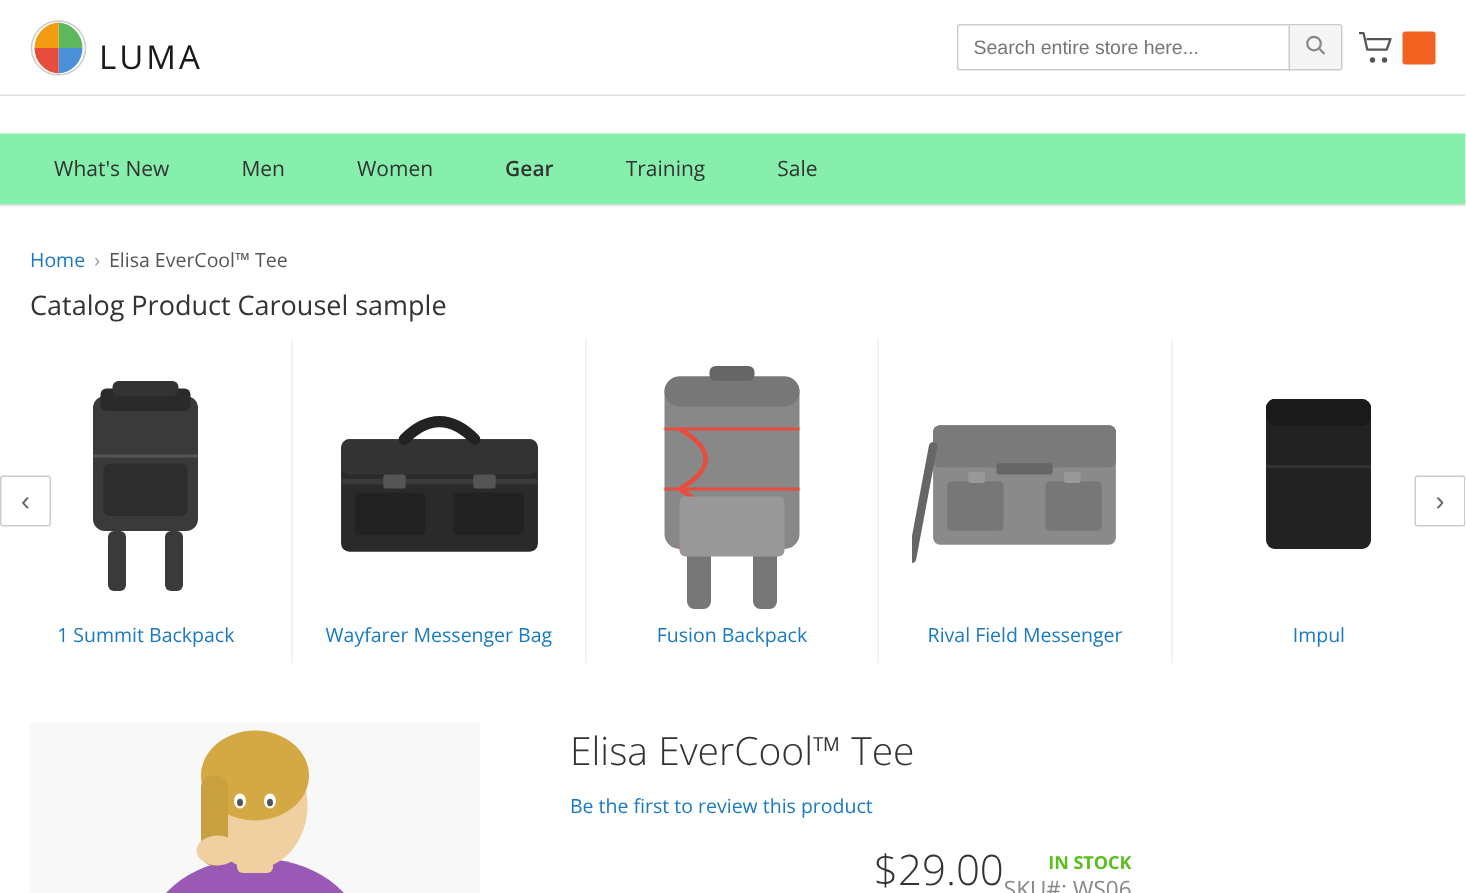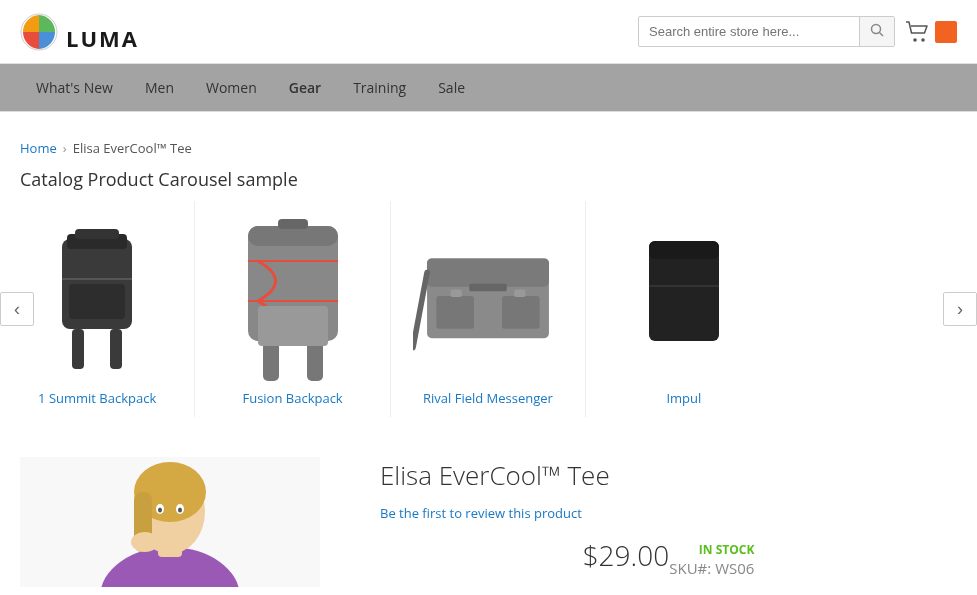--- a/index.html
+++ b/index.html
@@ -18,21 +18,21 @@
       display: flex;
       align-items: center;
       gap: 8px;
     }
     .logo-icon {
       width: 38px;
       height: 38px;
     }
     .logo-text {
       font-size: 22px;
-      font-weight: 700;
+      font-weight: 400;
       color: #1a1a1a;
       letter-spacing: 2px;
       text-transform: uppercase;
       margin-top: 13px;
     }
     .header-right {
       display: flex;
       align-items: center;
       gap: 10px;
     }
@@ -73,26 +73,27 @@
       height: 22px;
       display: flex;
       align-items: center;
       justify-content: center;
       font-size: 12px;
       font-weight: bold;
     }
 
     
     .nav-bar {
-      background: #a3a3a3;
+      background: #86efac;
       padding: 0 20px;
       display: flex;
       align-items: center;
-      gap: 0;
+      gap: 16px;
       border-bottom: 1px solid #ddd;
+      margin-top: 25px;
     }
     .nav-item {
       padding: 14px 16px;
       font-size: 14px;
       color: #333;
       cursor: pointer;
       text-decoration: none;
       display: block;
     }
 
@@ -313,20 +314,40 @@
             <rect x="73" y="110" width="12" height="40" rx="4" fill="#3a3a3a"></rect>
 
             <line x1="25" y1="60" x2="95" y2="60" stroke="#555" stroke-width="2"></line>
 
             <rect x="32" y="65" width="56" height="35" rx="4" fill="#2d2d2d"></rect>
           </svg>
         </div>
         <div class="carousel-item-name">1 Summit Backpack</div>
       </div>
 
+      <div class="carousel-item">
+        <div class="carousel-item-img">
+          <svg width="160" height="120" viewBox="0 0 160 120">
+
+            <rect x="10" y="30" width="140" height="80" rx="6" fill="#2a2a2a"></rect>
+            <rect x="10" y="30" width="140" height="25" rx="6" fill="#333"></rect>
+
+            <path d="M55 30 Q80 5 105 30" stroke="#222" stroke-width="8" fill="none" stroke-linecap="round"></path>
+
+            <line x1="10" y1="60" x2="150" y2="60" stroke="#3a3a3a" stroke-width="4"></line>
+
+            <rect x="40" y="55" width="16" height="10" rx="2" fill="#555"></rect>
+            <rect x="104" y="55" width="16" height="10" rx="2" fill="#555"></rect>
+
+            <rect x="20" y="68" width="50" height="30" rx="3" fill="#222"></rect>
+            <rect x="90" y="68" width="50" height="30" rx="3" fill="#222"></rect>
+          </svg>
+        </div>
+        <div class="carousel-item-name">Wayfarer Messenger Bag</div>
+      </div>
 
       <div class="carousel-item">
         <div class="carousel-item-img">
           <svg width="130" height="170" viewBox="0 0 130 170">
 
             <rect x="20" y="15" width="90" height="115" rx="10" fill="#888"></rect>
             <rect x="20" y="15" width="90" height="20" rx="10" fill="#777"></rect>
 
             <rect x="50" y="8" width="30" height="10" rx="4" fill="#666"></rect>
 

